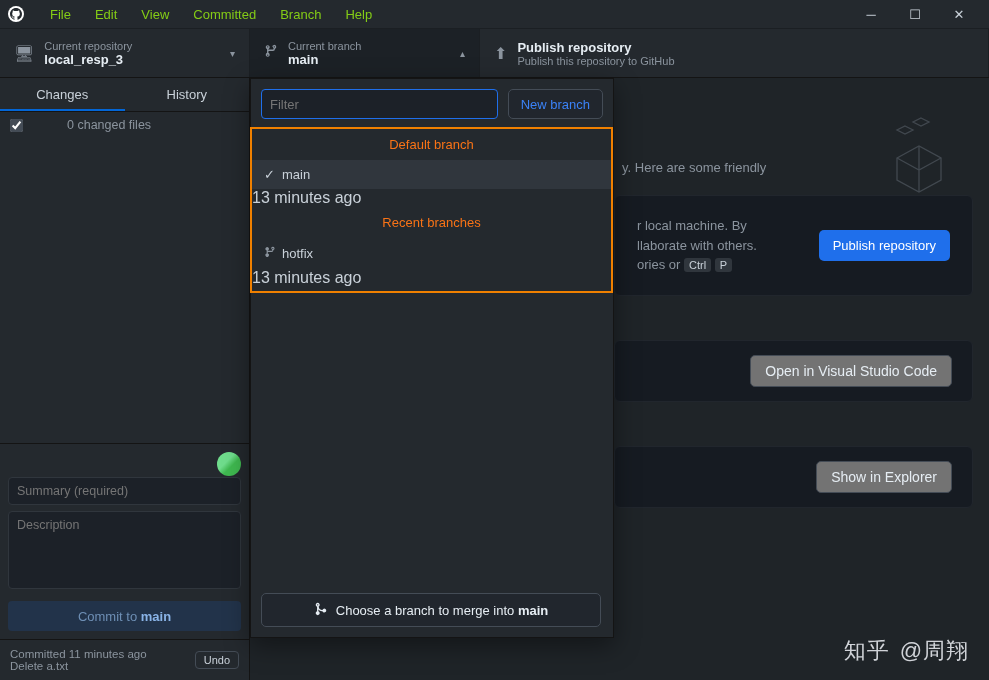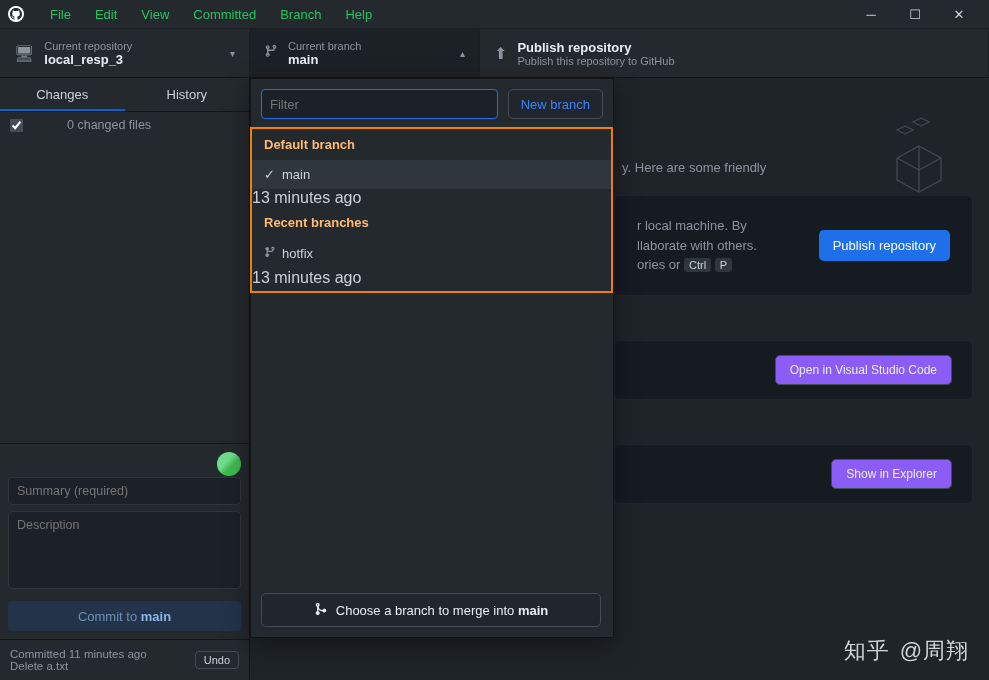--- a/index.html
+++ b/index.html
@@ -1,20 +1,20 @@
 <!DOCTYPE html>
 <html><head>
 <meta charset="utf-8">
 <style>
 * { box-sizing: border-box; margin: 0; padding: 0; font-family: -apple-system, "Segoe UI", Arial, sans-serif; }
 body { background: #1f2428; color: #c9d1d9; width: 989px; height: 680px; overflow: hidden; position: relative; }
 .titlebar { height: 28px; background: #24292e; display: flex; align-items: center; padding: 0 8px; font-size: 13px; }
 .titlebar .logo { width: 16px; height: 16px; background: #fff; border-radius: 50%; margin-right: 14px; display:flex; align-items:center; justify-content:center; }
 .titlebar .menu { display: flex; gap: 0; }
-.titlebar .menu span { padding: 4px 12px; cursor: default; color: #22c55e; }
+.titlebar .menu span { padding: 4px 12px; cursor: default; color: #84cc16; }
 .titlebar .winbtns { margin-left: auto; display: flex; gap: 0; }
 .titlebar .winbtns div { width: 44px; height: 28px; display:flex; align-items:center; justify-content:center; color:#c9d1d9; }
 .toolbar { height: 50px; background: #24292e; display: flex; border-top: 1px solid #1b1f23; border-bottom: 1px solid #141414; }
 .tool { display:flex; align-items:center; padding: 0 14px; border-right: 1px solid #1b1f23; position:relative; }
 .tool.repo { width: 250px; }
 .tool.branch { width: 230px; background:#1c2126; }
 .tool.publish { flex:1; }
 .tool .icon { color:#8b949e; margin-right:10px; font-size:16px; }
 .tool .labels { display:flex; flex-direction:column; }
 .tool .sub { font-size: 11px; color: #8b949e; }
@@ -35,34 +35,34 @@
 .commitbox textarea { height:78px; resize:none; }
 .commitbtn { margin-top:8px; width:100%; height:30px; background:#22334a; border:none; border-radius:4px; color:#6e8fb5; font-size:13px; }
 .commitbtn b { color:#8ab4e8; }
 .commitmeta { padding:8px 10px; font-size:11.5px; color:#8b949e; display:flex; align-items:center; justify-content:space-between; border-top:1px solid #141414;}
 .undo { border:1px solid #444c56; background:transparent; color:#c9d1d9; border-radius:4px; padding:2px 8px; font-size:11px; }
 .mainarea { flex:1; position:relative; background:#1f2428; }
 .dropdown { position:absolute; left:0; top:0; width:364px; background:#24292e; border:1px solid #141414; box-shadow:0 8px 24px rgba(0,0,0,.4); z-index:10; }
 .dropdown .toprow { display:flex; gap:10px; padding:10px; align-items:center; }
 .filter { flex:1; height:30px; background:#1c2128; border:1px solid #1f6feb; border-radius:4px; padding:0 8px; color:#c9d1d9; font-size:13px; outline:none; }
 .newbranch { height:30px; padding:0 12px; background:#21262d; border:1px solid #444c56; border-radius:5px; color:#3b82f6; font-size:13px; }
-.section { padding:8px 12px; font-size:13px; font-weight:700; color:#fdba74; }
+.section { padding:8px 12px; font-size:13px; font-weight:400; color:#f97316;text-align:center; }
 .highlight-box { border:2px solid #f08000; margin:-2px 0 0 -1px; padding-bottom:4px;}
 .branchrow { display:flex; align-items:center; padding:7px 12px; font-size:13px; color:#c9d1d9; }
 .branchrow.sel { background:#30363d; }
 .branchrow .chk { width:18px; color:#c9d1d9; }
 .branchrow-outer { position:relative; }
 .mergebar { position:absolute; bottom:10px; left:10px; right:12px; height:34px; border:1px solid #444c56; border-radius:5px; background:#21262d; display:flex; align-items:center; justify-content:center; gap:8px; font-size:13px; color:#e6edf3; }
 .content-cards { position:absolute; left:364px; right:16px; top:10px; }
 .hintline { color:#8b949e; font-size:13px; text-align:left; padding-left:8px; margin-top:72px; }
 .card { background:#161b22; border:1px solid #21262d; border-radius:6px; margin-top:20px; padding:20px 22px; display:flex; align-items:center; justify-content:space-between; gap:14px; }
 .card .txt { color:#8b949e; font-size:13px; line-height:1.5; }
 .kbd { background:#30363d; border-radius:3px; padding:1px 5px; font-size:11px; color:#c9d1d9; }
 .btnblue { background:#1f6feb; color:#fff; border:none; border-radius:5px; padding:8px 14px; font-size:13px; white-space:nowrap;}
-.btngray { background:#8b5cf6; border:1px solid #444c56; color:#e6edf3; border-radius:5px; padding:7px 14px; font-size:12px; white-space:nowrap;}
+.btngray { background:#737373; border:1px solid #444c56; color:#e6edf3; border-radius:5px; padding:7px 14px; font-size:14px; white-space:nowrap;}
 .card.simple { justify-content:flex-end; padding:14px 20px; margin-top:44px;}
 .boxes-art { position:absolute; right:26px; top:20px; width:90px; height:90px; opacity:.6; }
 .watermark { position:absolute; right:20px; bottom:14px; font-size:22px; color:#d0d3d8; font-weight:500; letter-spacing:1px; display:flex; align-items:center; gap:10px;}
 .watermark .zh { font-family: "Microsoft YaHei", sans-serif; }
 </style>
 </head>
 <body>
 
 <div class="titlebar">
   <div class="logo">

